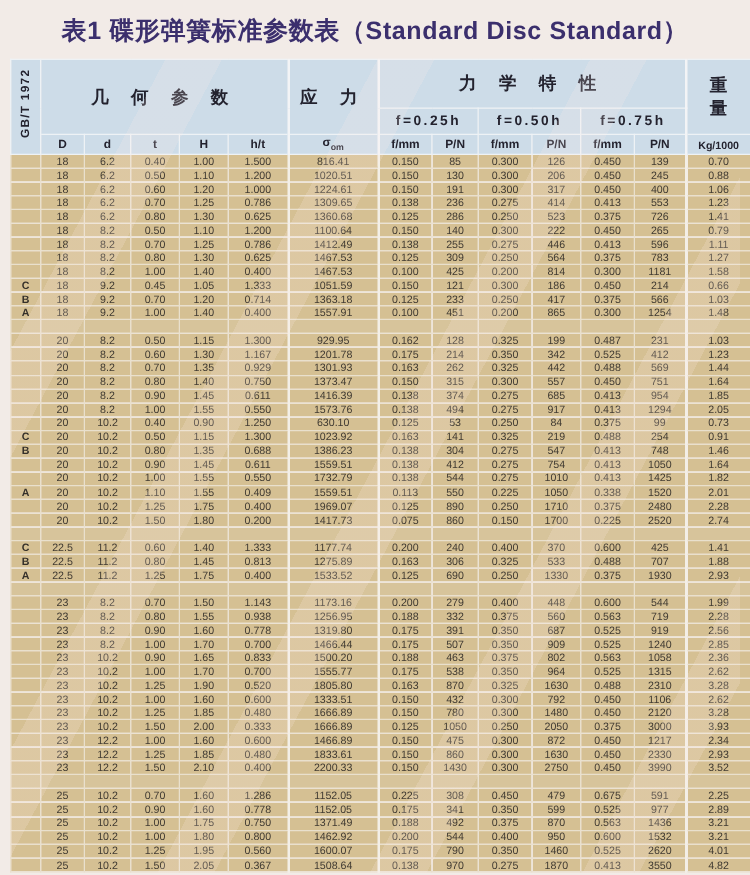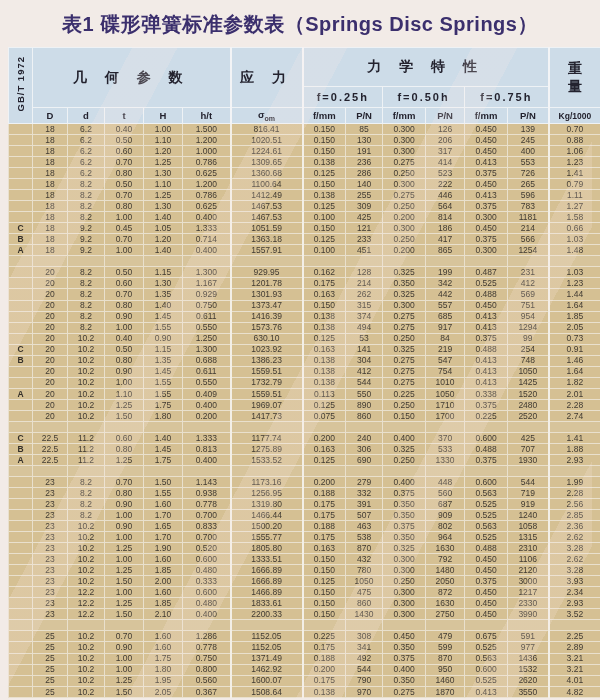--- a/index.html
+++ b/index.html
@@ -43,21 +43,21 @@
   .wm{
     position:absolute;inset:0;pointer-events:none;
     background:repeating-linear-gradient(118deg,
       rgba(255,240,238,0) 0 110px,
       rgba(255,236,232,0.18) 110px 150px);
   }
 </style>
 </head>
 <body>
 
-<div class="page-title">表1 碟形弹簧标准参数表（Springs Disc Springs）</div>
+<div class="page-title">表1 碟形弹簧标准参数表（Standard Disc Standard）</div>
 
 <div class="table-wrap">
   <table class="main">
     <colgroup>
       <col style="width:24px">
         <col style="width:35px">
         <col style="width:37px">
       <col style="width:39px">
         <col style="width:39px">
         <col style="width:48px">

